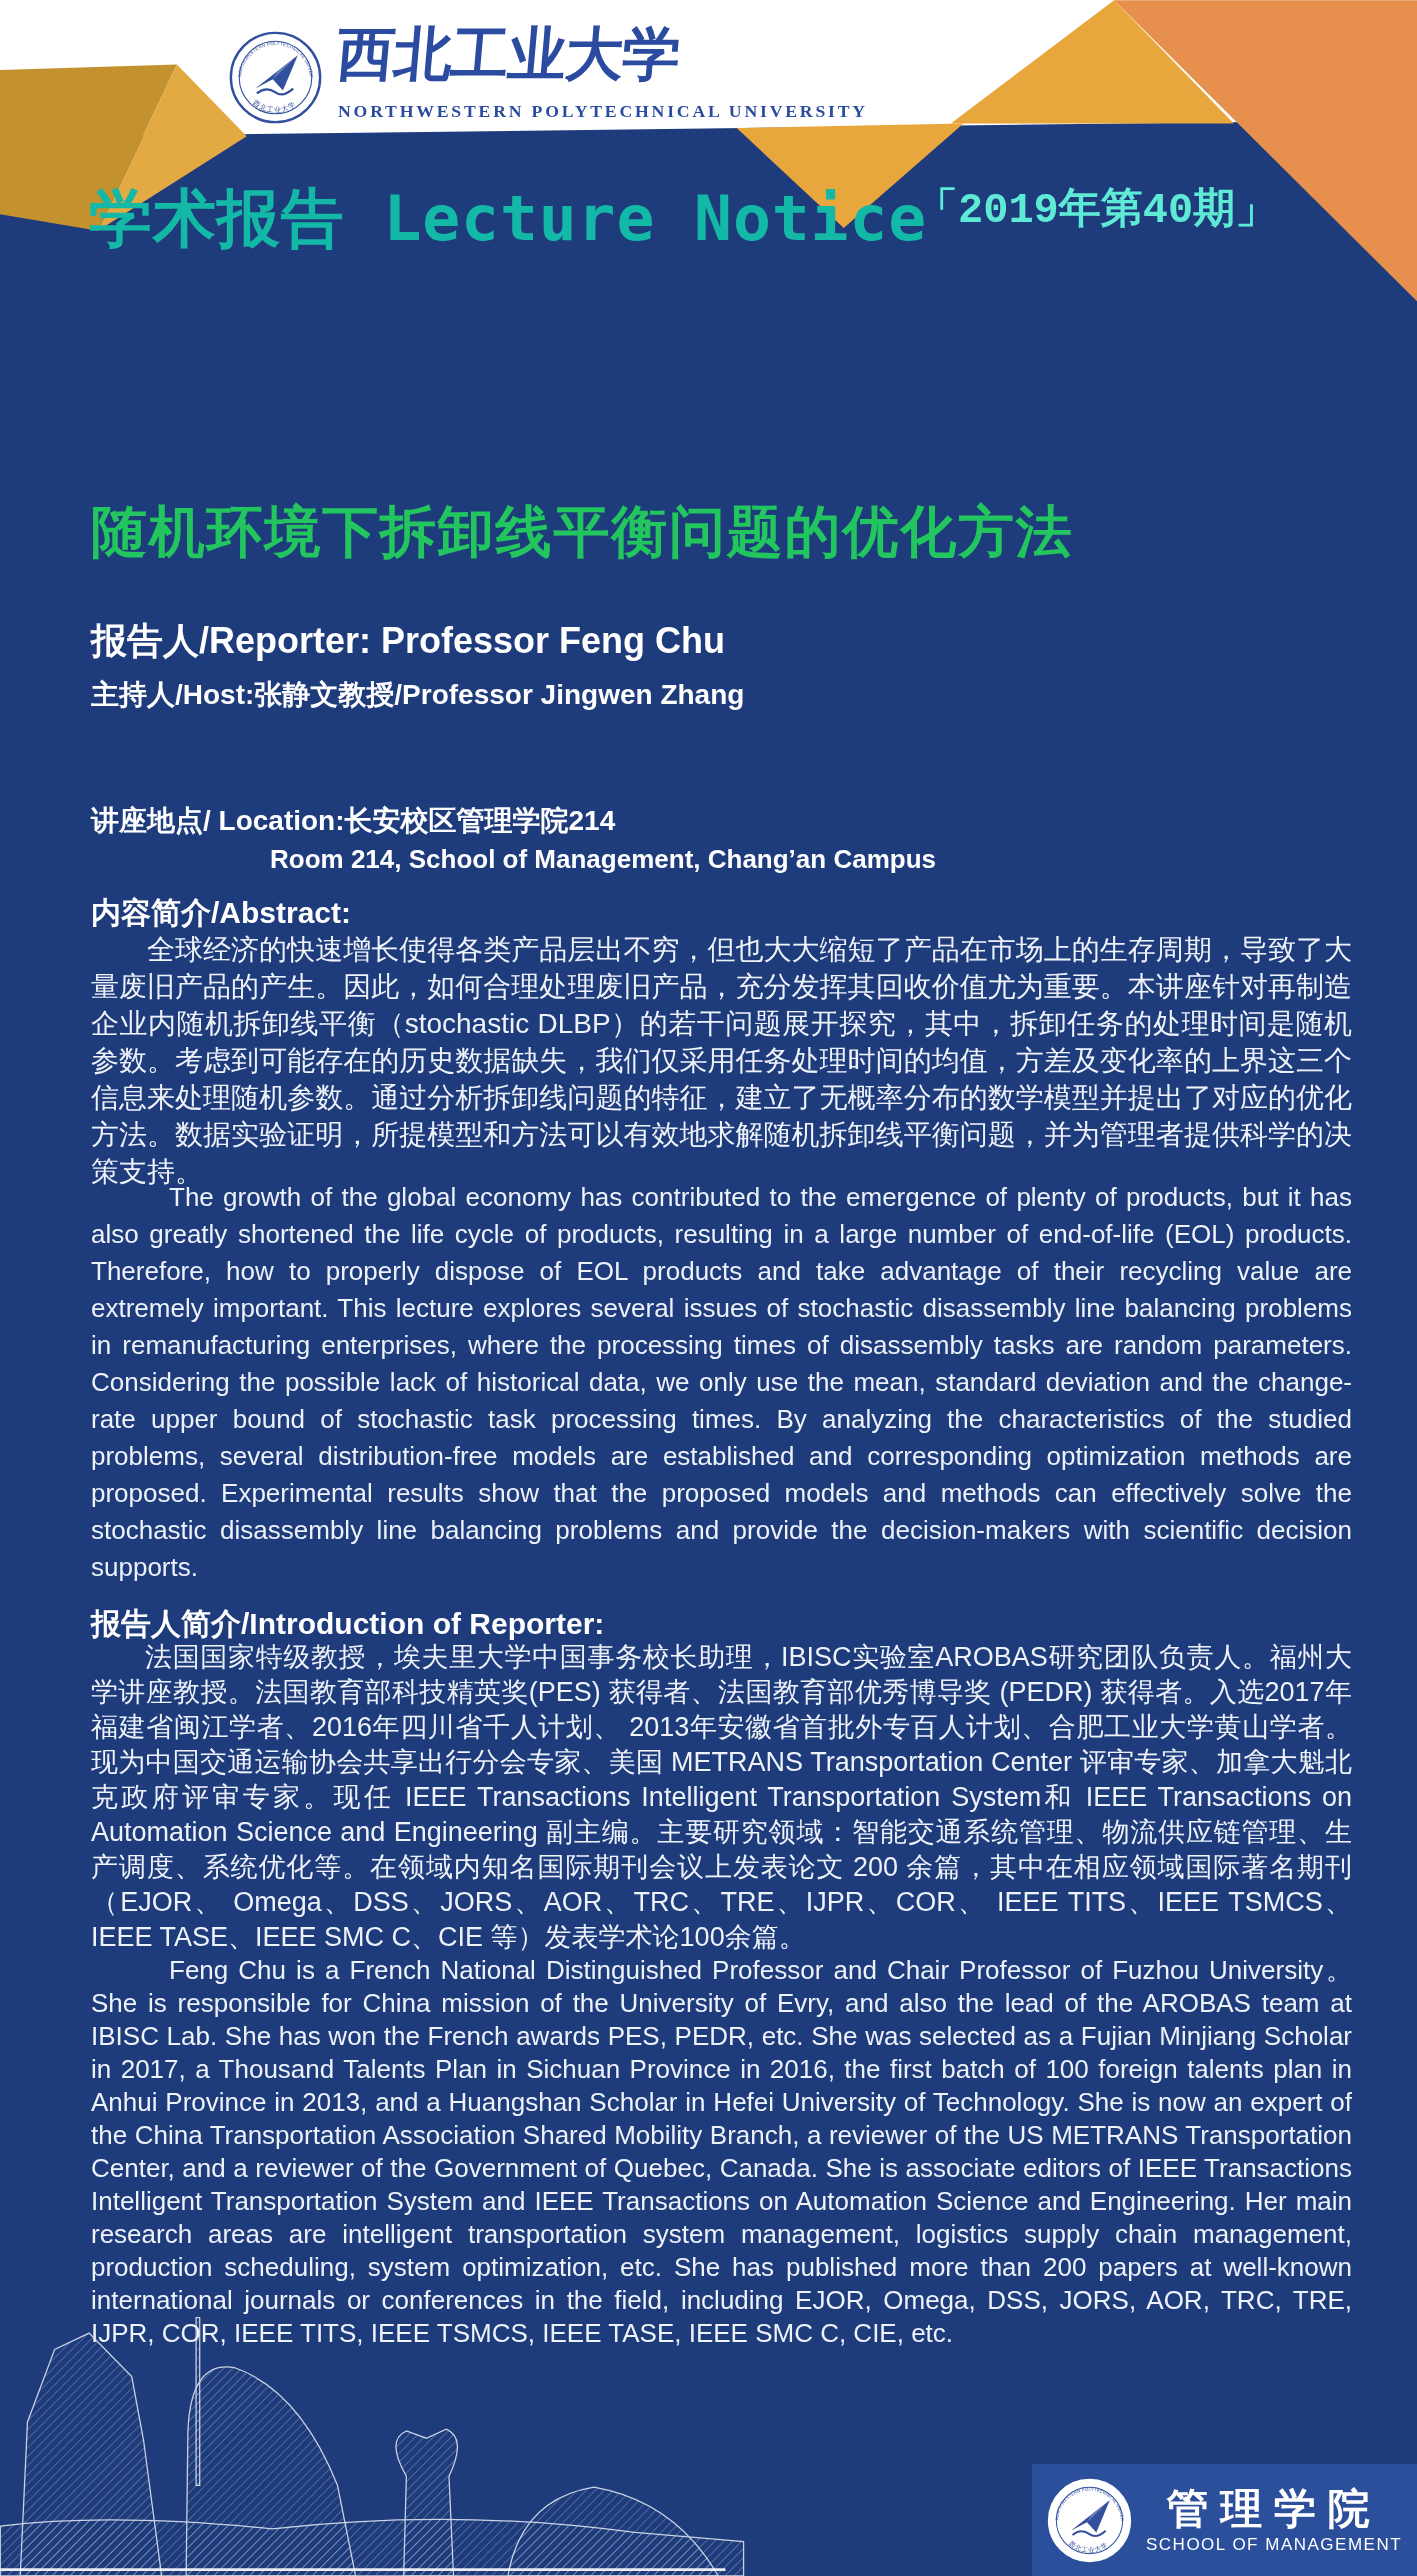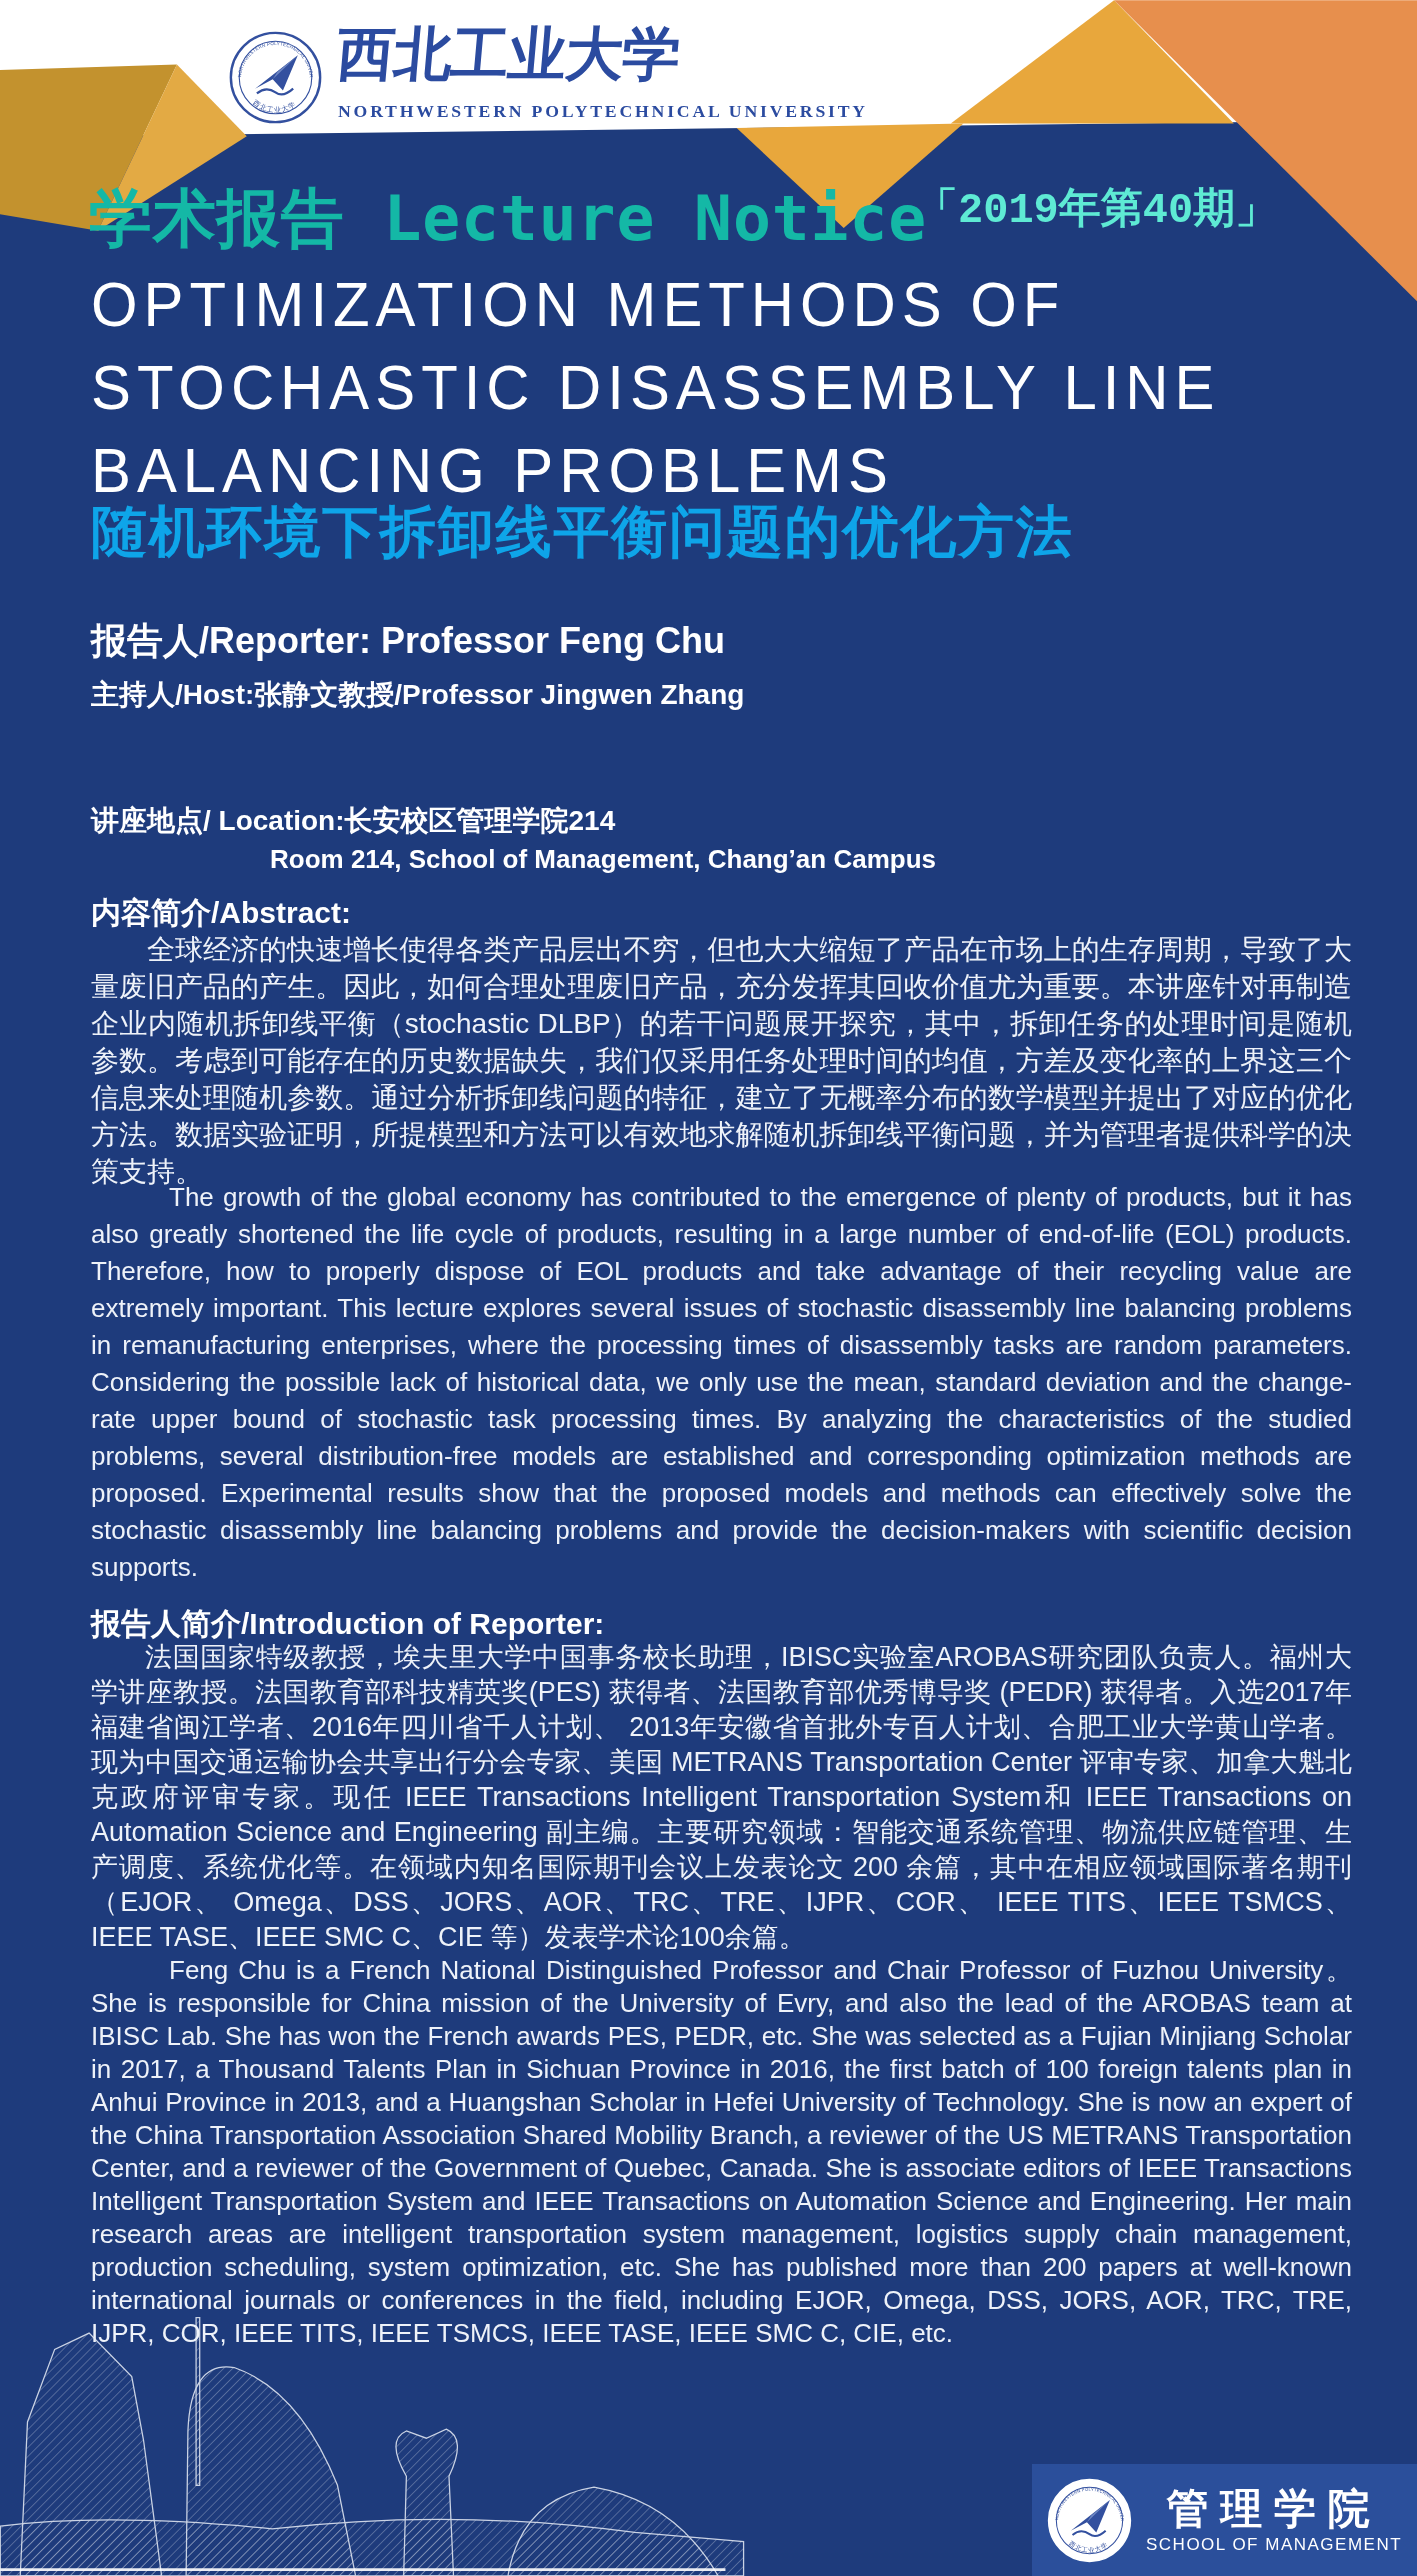--- a/index.html
+++ b/index.html
@@ -35,21 +35,21 @@
     position:absolute;left:916px;top:180px;font-size:42px;font-weight:700;color:#5eead4;
     font-family:Liberation Mono, monospace;white-space:nowrap;
   }
   
   .title-en{position:absolute;left:91px;top:268px;color:#ffffff;}
   .title-en .tline{
     display:block;height:83px;font-size:63px;font-weight:400;letter-spacing:6.3px;
     transform:scaleX(.95);transform-origin:left top;white-space:nowrap;
   }
   .title-cn{
-    position:absolute;left:91px;top:495px;font-size:56px;font-weight:800;color:#0ea5e9;
+    position:absolute;left:91px;top:495px;font-size:56px;font-weight:800;color:#22c55e;
     letter-spacing:1.8px;white-space:nowrap;text-align:center;
   }
   
   .info{position:absolute;left:91px;color:#ffffff;font-weight:700;white-space:nowrap;}
   .i-reporter{top:617px;font-size:36px;}
   .i-host{top:676px;font-size:28px;}
   .i-language{top:718px;font-size:28px;}
   .i-time{top:760px;font-size:28px;}
   .i-location{top:802px;font-size:28px;}
   .i-room{left:270px;top:844px;font-size:26px;}
@@ -110,25 +110,20 @@
     <polygon points="0,77 195,71 108,254 0,236" fill="#c3922e"></polygon>
     <polygon points="195,71 272,150 108,254" fill="#e3aa44"></polygon>
     <polygon points="812,141 1062,136 930,251" fill="#e8a73c"></polygon>
     <polygon points="1228,0 1360,136 1048,136" fill="#e8a73c"></polygon>
     <polygon points="1228,0 1563,0 1563,333" fill="#e78f4d"></polygon>
   </svg>
 
   <div class="banner-title">学术报告 Lecture Notice</div>
   <div class="issue-badge">「2019年第40期」</div>
 
-  <div class="title-en">
-    <span class="tline">OPTIMIZATION METHODS OF</span>
-    <span class="tline">STOCHASTIC DISASSEMBLY LINE</span>
-    <span class="tline">BALANCING PROBLEMS</span>
-  </div>
   <div class="title-cn">随机环境下拆卸线平衡问题的优化方法</div>
 
   <div class="info i-reporter">报告人/Reporter: Professor Feng Chu</div>
   <div class="info i-host">主持人/Host:张静文教授/Professor Jingwen Zhang</div>
   <div class="info i-location">讲座地点/ Location:长安校区管理学院214</div>
   <div class="info i-room">Room 214, School of Management, Chang’an Campus</div>
 
   <div class="sec-heading h-abstract">内容简介/Abstract:</div>
   <div class="para p-abs-cn">全球经济的快速增长使得各类产品层出不穷，但也大大缩短了产品在市场上的生存周期，导致了大量废旧产品的产生。因此，如何合理处理废旧产品，充分发挥其回收价值尤为重要。本讲座针对再制造企业内随机拆卸线平衡（stochastic DLBP）的若干问题展开探究，其中，拆卸任务的处理时间是随机参数。考虑到可能存在的历史数据缺失，我们仅采用任务处理时间的均值，方差及变化率的上界这三个信息来处理随机参数。通过分析拆卸线问题的特征，建立了无概率分布的数学模型并提出了对应的优化方法。数据实验证明，所提模型和方法可以有效地求解随机拆卸线平衡问题，并为管理者提供科学的决策支持。</div>
   <div class="para p-abs-en">The growth of the global economy has contributed to the emergence of plenty of products, but it has also greatly shortened the life cycle of products, resulting in a large number of end-of-life (EOL) products. Therefore, how to properly dispose of EOL products and take advantage of their recycling value are extremely important. This lecture explores several issues of stochastic disassembly line balancing problems in remanufacturing enterprises, where the processing times of disassembly tasks are random parameters. Considering the possible lack of historical data, we only use the mean, standard deviation and the change-rate upper bound of stochastic task processing times. By analyzing the characteristics of the studied problems, several distribution-free models are established and corresponding optimization methods are proposed. Experimental results show that the proposed models and methods can effectively solve the stochastic disassembly line balancing problems and provide the decision-makers with scientific decision supports.</div>

